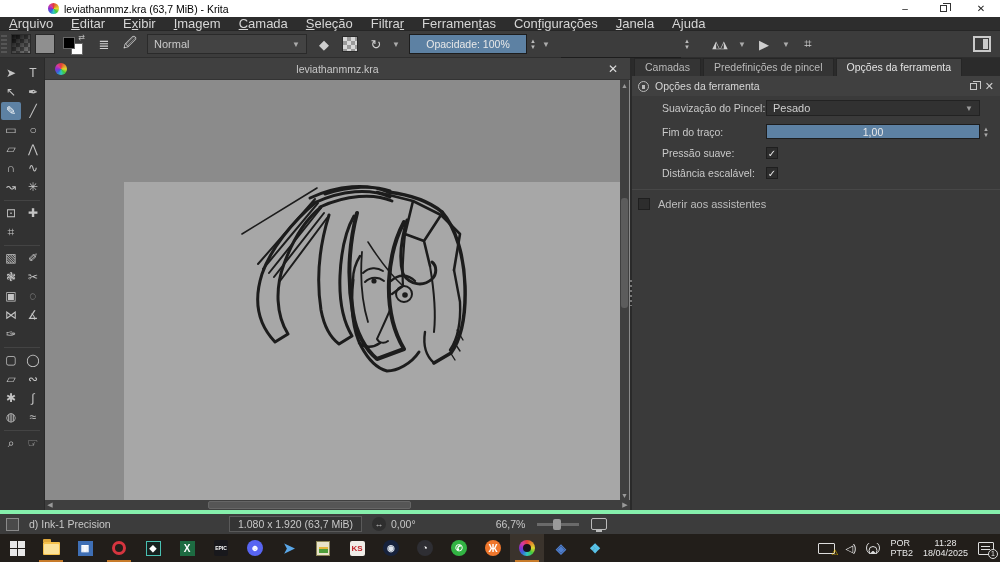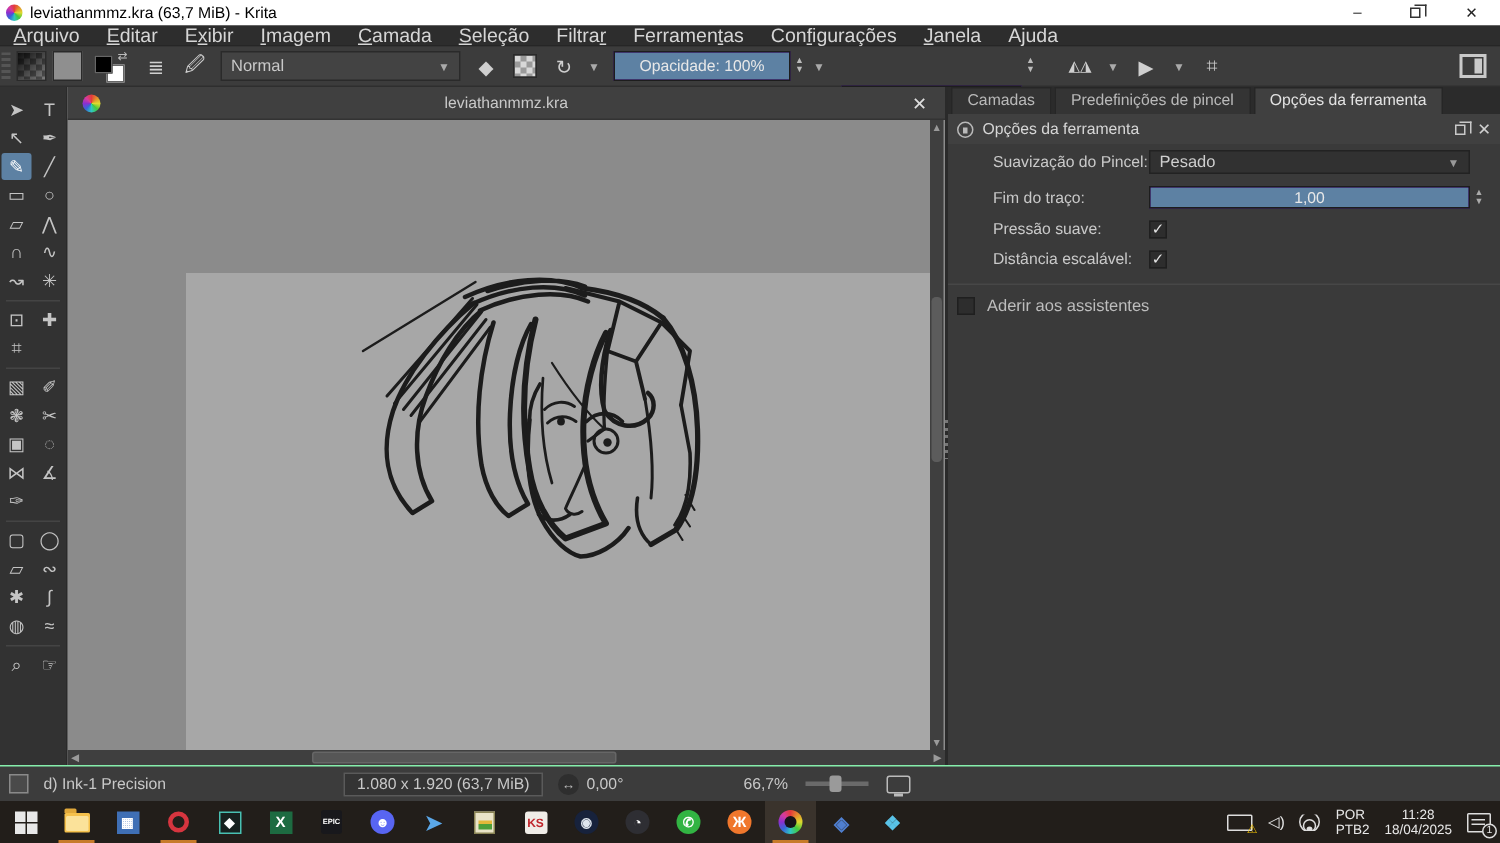--- a/index.html
+++ b/index.html
@@ -2,21 +2,21 @@
 <html><head>
 <meta charset="utf-8">
 <style>
   * { margin:0; padding:0; box-sizing:border-box; }
   html,body { width:1000px; height:562px; overflow:hidden; background:#000;
     font-family:"Liberation Sans", sans-serif; font-size:11px; -webkit-font-smoothing:antialiased; }
   .app { position:absolute; inset:0; background:#3c3c3c; }
 
   
   .titlebar { position:absolute; left:0; top:0; width:1000px; height:17px; background:#ffffff;
-    display:flex; align-items:center; color:#000; }
+    display:flex; align-items:center; color:#000;padding-left:44px; }
   .krita-logo { width:11px; height:11px; border-radius:50%; margin:0 5px 0 4px;
     background:conic-gradient(#e33b3b,#e38f2c,#ddd92f,#45c93c,#2fc7c0,#3766d8,#8b2fd0,#d63b9e,#e33b3b); }
   .titlebar .ttl { font-size:10.5px; }
   .win-controls { margin-left:auto; display:flex; height:100%; }
   .win-btn { width:38px; height:17px; display:flex; align-items:center; justify-content:center;
     color:#222; font-size:10px; }
   .restore-glyph { width:7px; height:7px; border:1px solid #333; position:relative; background:#fff; }
   .restore-glyph::before { content:""; position:absolute; left:2px; top:-3px; width:7px; height:7px;
     border:1px solid #333; border-bottom:none; border-left:none; }
 
@@ -38,21 +38,21 @@
   .fgbg .fg { position:absolute; left:0; top:4px; width:12px; height:12px; background:#000; border:1px solid #666; z-index:2; }
   .fgbg .bg { position:absolute; left:8px; top:10px; width:12px; height:12px; background:#fff; border:1px solid #666; }
   .fgbg .swap { position:absolute; right:0; top:0; font-size:8px; color:#bbb; }
   .tb-iconbtn { width:24px; height:22px; display:flex; align-items:center; justify-content:center;
     font-size:13px; color:#cfcfcf; margin:0 1px; }
   .blend-select { width:160px; height:20px; background:#434343; border:1px solid #2a2a2a;
     display:flex; align-items:center; padding:0 6px; margin:0 4px; }
   .blend-select .chev { margin-left:auto; font-size:8px; color:#aaa; }
   .checker { background:repeating-conic-gradient(#9a9a9a 0% 25%, #d8d8d8 0% 50%); background-size:8px 8px;
     width:16px; height:16px; border:1px solid #2a2a2a; }
-  .slider { position:relative; height:20px; background:#4c1d95; border:1px solid #1d1d1d; overflow:hidden; }
+  .slider { position:relative; height:20px; background:#ef4444; border:1px solid #1d1d1d; overflow:hidden; }
   .slider .fill { position:absolute; left:0; top:0; bottom:0; background:#5d81a3; }
   .slider .txt { position:absolute; inset:0; display:flex; align-items:center; justify-content:center;
     color:#e8e8e8; font-size:10.5px; white-space:nowrap; }
   .opacity-slider { width:118px; margin-left:6px; }
   .size-slider { width:120px; margin-left:8px;margin-top:46px; }
   .spin { display:flex; flex-direction:column; justify-content:center; width:12px; height:20px;
     font-size:6px; color:#bbb; line-height:6px; text-align:center; }
   .dd-chev { width:14px; font-size:8px; color:#aaa; text-align:center; }
   .mirror-icons { display:flex; align-items:center; margin-left:14px; gap:2px; }
   .tb-right { margin-left:auto; margin-right:6px; }
@@ -114,21 +114,21 @@
   .opt-spin { width:12px; flex:none; display:flex; flex-direction:column; font-size:6px; line-height:6px;
     color:#aaa; text-align:center; }
   .checkbox { width:12px; height:12px; background:#2d2d2d; border:1px solid #1f1f1f; color:#e6e6e6;
     font-size:10px; line-height:11px; text-align:center; }
   .panel-divider { height:1px; background:#474747; margin:6px 0 4px; }
   .splitter-dots { position:absolute; left:-2px; top:222px; width:2px; height:26px;
     background:repeating-linear-gradient(#777 0 2px, transparent 2px 5px); }
 
   
   .statusbar { position:absolute; left:0; top:510px; width:1000px; height:24px; background:#3c3c3c;
-    color:#c8c8c8; display:flex; align-items:center; border-top:1px solid #86efac; font-size:10.5px; }
+    color:#c8c8c8; display:flex; align-items:center; border-top:4px solid #86efac; font-size:10.5px; }
   .sb-preset-icon { width:13px; height:13px; border:1px solid #8a8a8a; margin:0 10px 0 6px; background:#4a4a4a; }
   .sb-brush { width:200px; }
   .sb-profile { flex:1; }
   .sb-docsize { border:1px solid #5a5a5a; background:#343434; padding:1px 8px; margin-right:10px; }
   .rot-icon { width:14px; height:14px; border-radius:50%; background:#2e2e2e; color:#bbb; font-size:9px;
     display:flex; align-items:center; justify-content:center; margin-right:5px; }
   .sb-rotation { margin-right:80px; }
   .sb-zoom { margin-right:12px; }
   .zoom-slider { position:relative; width:42px; height:3px; background:#6a6a6a; margin-right:12px; }
   .zoom-slider .zthumb { position:absolute; left:16px; top:-4px; width:8px; height:11px; background:#9a9a9a; border-radius:2px; }

